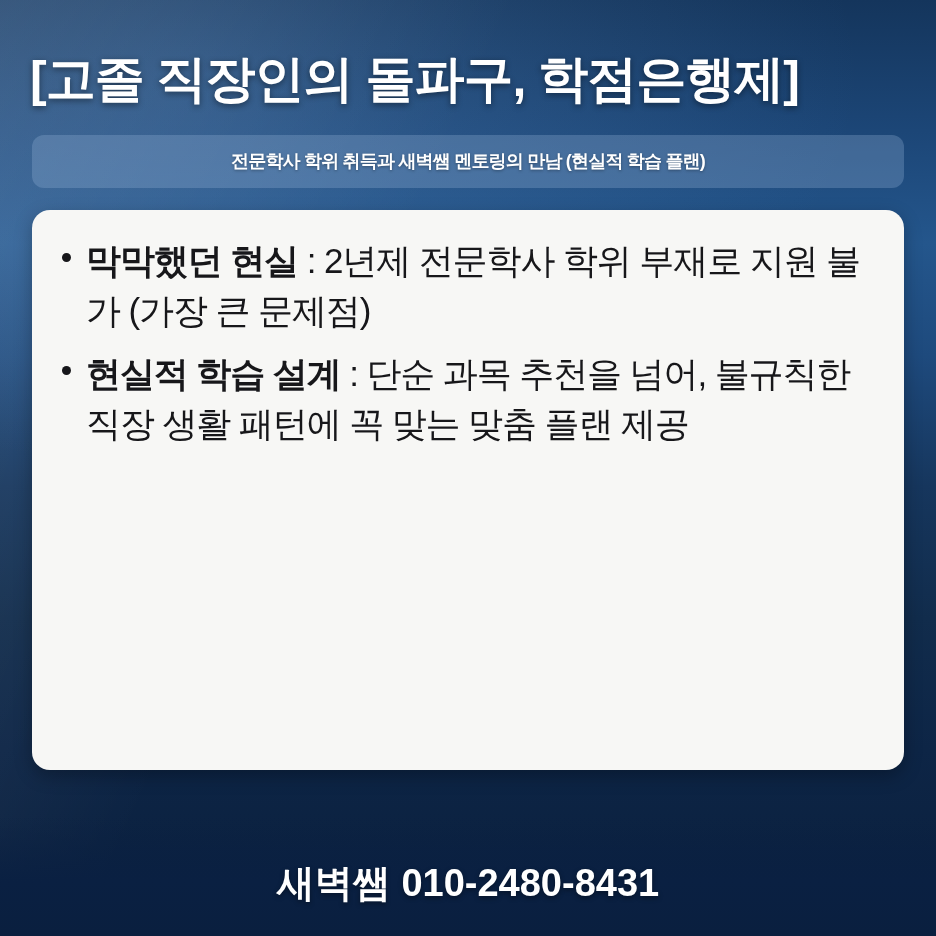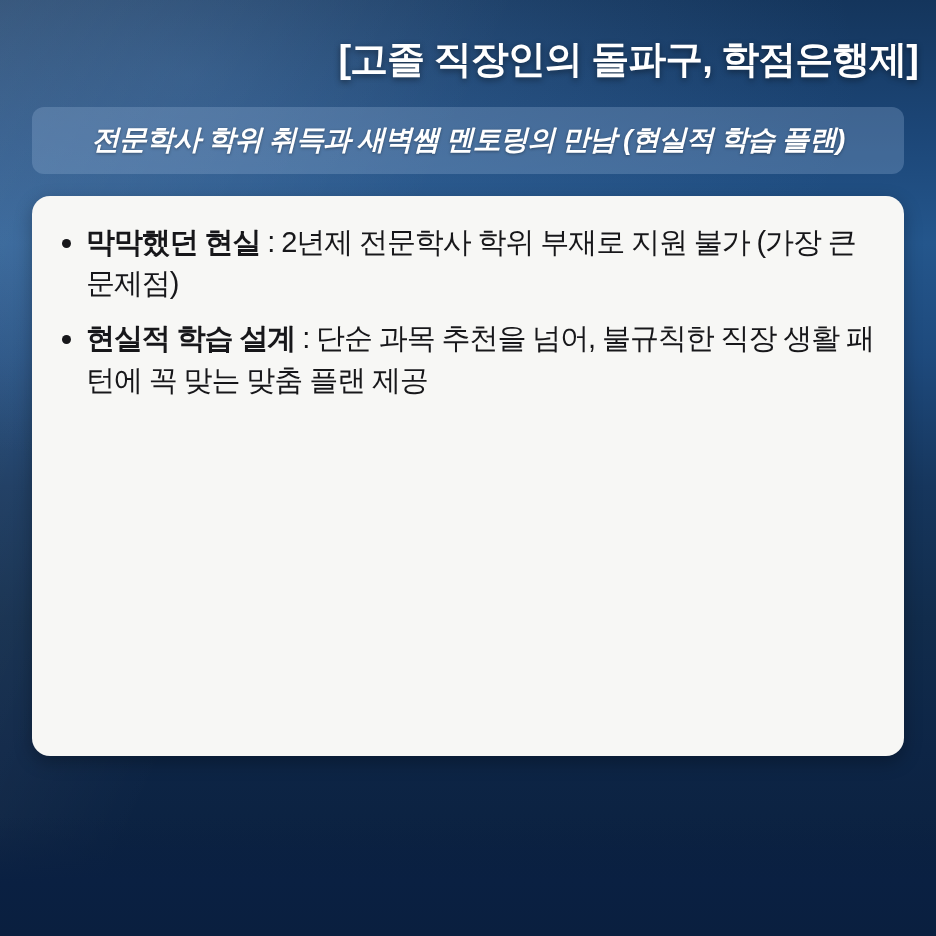--- a/index.html
+++ b/index.html
@@ -41,48 +41,47 @@
     position: absolute;
     left: 0; right: 0; bottom: 0;
     height: 120px;
     background: linear-gradient(180deg, rgba(8,26,50,0) 0%, #0a2042 55%, #0a1f3f 100%);
     pointer-events: none;
   }
 
   .title {
     position: relative;
     z-index: 3;
-    margin: 0;
+    margin: 12px;
     padding: 34px 18px 0 18px;
-    text-align: right;
+    text-align: left;
     color: #ffffff;
-    font-size: 38px;
+    font-size: 50px;
     font-weight: bold;
     letter-spacing: -1px;
     text-shadow: 0 2px 6px rgba(0,0,0,0.45);
     white-space: nowrap;
   }
 
   .subtitle-wrap {
     position: relative;
     z-index: 3;
     margin: 22px 32px 0 32px;
     background: rgba(150,180,215,0.30);
     border-radius: 12px;
     padding: 14px 10px 15px 10px;
     text-align: center;
   }
   .subtitle {
     color: #ffffff;
-    font-size: 28px;
+    font-size: 18px;
     font-weight: bold;
     letter-spacing: -0.8px;
     white-space: nowrap;
     text-shadow: 0 1px 3px rgba(0,0,0,0.35);
-    font-style: italic;
   }
 
   .panel {
     position: relative;
     z-index: 3;
     margin: 22px 32px 0 32px;
     background: #f7f7f5;
     border-radius: 18px;
     padding: 26px 26px 26px 20px;
     height: 560px;
@@ -90,21 +89,21 @@
     box-shadow: 0 6px 18px rgba(0,0,0,0.28);
   }
   ul.points {
     margin: 0;
     padding: 0 0 0 34px;
     list-style: none;
   }
   ul.points li {
     position: relative;
     color: #17171a;
-    font-size: 29px;
+    font-size: 35px;
     line-height: 1.42;
     letter-spacing: -1.1px;
     margin-bottom: 14px;
   }
   ul.points li:last-child { margin-bottom: 12px; }
   ul.points li::before {
     content: "";
     position: absolute;
     left: -24px;
     top: 17px;
@@ -144,14 +143,17 @@
     <div class="subtitle">전문학사 학위 취득과 새벽쌤 멘토링의 만남 (현실적 학습 플랜)</div>
   </div>
 
   <div class="panel">
     <ul class="points">
       <li><span class="lead">막막했던 현실</span><span> : 2년제 전문학사 학위 부재로 지원 불가 (가장 큰 문제점)</span></li>
       <li><span class="lead">현실적 학습 설계</span><span> : 단순 과목 추천을 넘어, 불규칙한 직장 생활 패턴에 꼭 맞는 맞춤 플랜 제공</span></li>
     </ul>
   </div>
 
+  <div class="footer">
+    <span>새벽쌤 010-2480-8431</span>
+  </div>
 
 </div>
 
 </body></html>

